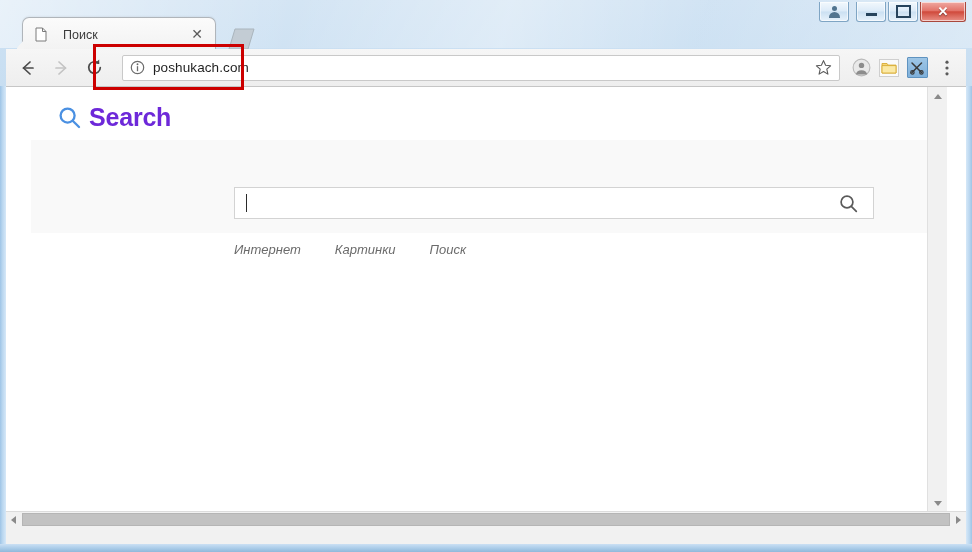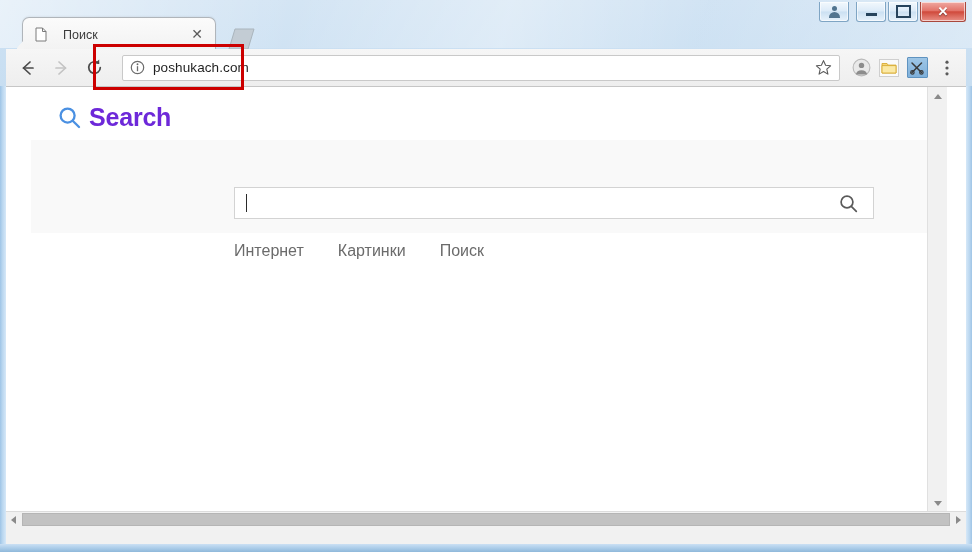--- a/index.html
+++ b/index.html
@@ -238,22 +238,23 @@
     margin-right: 15px; width: 19px; height: 19px; flex: none;
     display: flex; align-items: center; justify-content: center;
   }
   .nav-links {
     position: absolute;
     left: 228px; top: 155px;
     display: flex; align-items: center;
     gap: 34px;
   }
   .nav-link {
-    font-size: 16px;
+    font-size: 13px;
     color: #6b6b6b;
+    font-style: italic;
   }
 
   
   .vscroll {
     position: absolute; right: 0; top: 0;
     width: 19px; height: 425px;
     background: #f1f1f1;
     border-left: 1px solid #e0e0e0;
   }
   .vscroll-arrow {

